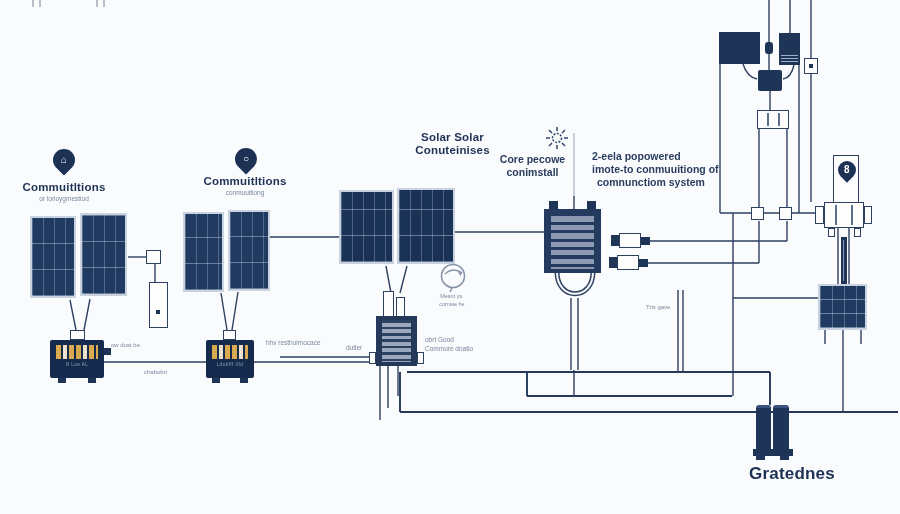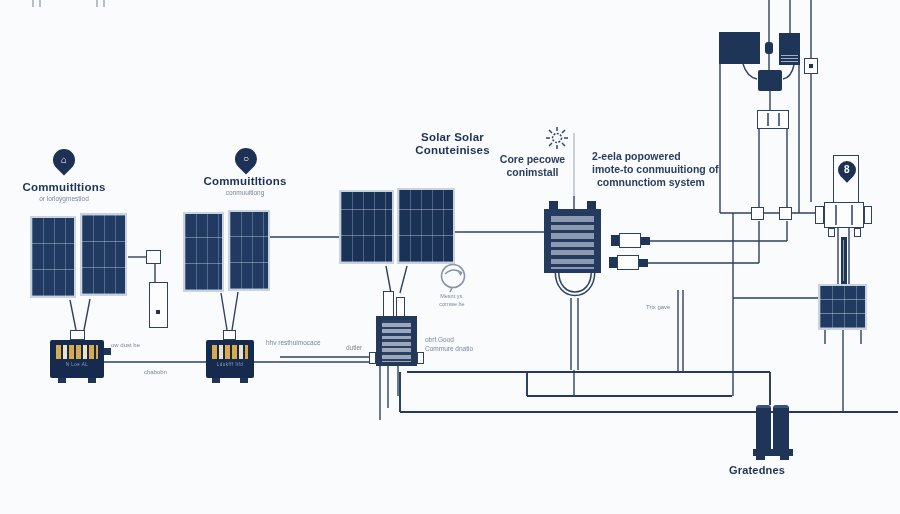--- a/index.html
+++ b/index.html
@@ -204,21 +204,21 @@
   <div class="comp navybox" style="left:841px;top:237px;width:6px;height:47px;">
     <div style="position:absolute;left:2px;top:3px;bottom:3px;width:1px;background:#8b99b1;"></div>
   </div>
   <div class="comp panel small" style="left:818px;top:284px;width:49px;height:46px;"></div>
 
   <div class="comp batt" style="left:756px;top:405px;width:15px;height:45px;"></div>
   <div class="comp batt" style="left:773px;top:405px;width:16px;height:45px;"></div>
   <div class="comp navybox" style="left:753px;top:449px;width:40px;height:7px;"></div>
   <div class="comp foot" style="left:756px;top:456px;width:9px;height:4px;"></div>
   <div class="comp foot" style="left:780px;top:456px;width:9px;height:4px;"></div>
-  <div class="comp title" style="left:712px;top:464px;width:90px;font-size:11px;">Gratednes</div>
+  <div class="comp title" style="left:747px;top:464px;width:90px;font-size:17px;">Gratednes</div>
 
   <div class="comp ann" style="left:111px;top:342px;font-size:6px;">ow dust be</div>
   <div class="comp ann" style="left:144px;top:369px;font-size:6px;">chabobn</div>
   <div class="comp ann" style="left:266px;top:339px;">hhv resthuimocace</div>
   <div class="comp ann" style="left:346px;top:344px;">dutler</div>
   <div class="comp ann" style="left:425px;top:336px;">obrt Good</div>
   <div class="comp ann" style="left:425px;top:345px;">Commure dnatio</div>
 
 </div>
 

